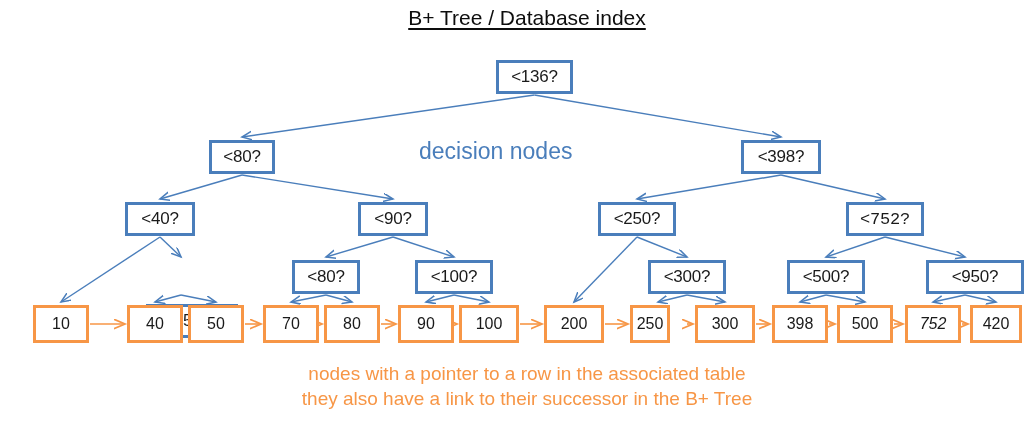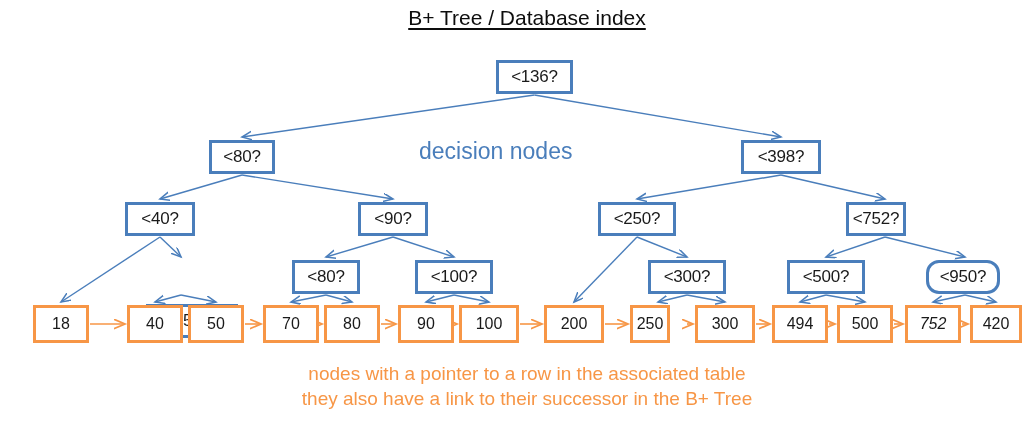--- a/index.html
+++ b/index.html
@@ -105,38 +105,38 @@
 
   <div class="decision-label">decision nodes</div>
 
   <div id="nodes">
       <div class="dnode" style="left: 481px; top: 60px; width: 77px; height: 34px;">&lt;136?</div>
       <div class="dnode" style="left: 194px; top: 140px; width: 66px; height: 34px;">&lt;80?</div>
       <div class="dnode" style="left: 726px; top: 140px; width: 80px; height: 34px;">&lt;398?</div>
       <div class="dnode" style="left: 110px; top: 202px; width: 70px; height: 34px;">&lt;40?</div>
       <div class="dnode" style="left: 343px; top: 202px; width: 70px; height: 34px;">&lt;90?</div>
       <div class="dnode" style="left: 583px; top: 202px; width: 78px; height: 34px;">&lt;250?</div>
-      <div class="dnode" style="left: 831px; top: 202px; width: 60px; height: 34px;">&lt;752?</div>
+      <div class="dnode" style="left: 831px; top: 202px; width: 78px; height: 34px; font-family: Liberation Mono, monospace;">&lt;752?</div>
       <div class="dnode" style="left: 131px; top: 260px; width: 92px; height: 34px; margin-top: 44px;">&lt;50?</div>
       <div class="dnode" style="left: 277px; top: 260px; width: 68px; height: 34px;">&lt;80?</div>
       <div class="dnode" style="left: 400px; top: 260px; width: 78px; height: 34px;">&lt;100?</div>
       <div class="dnode" style="left: 633px; top: 260px; width: 78px; height: 34px;">&lt;300?</div>
       <div class="dnode" style="left: 772px; top: 260px; width: 78px; height: 34px;">&lt;500?</div>
-      <div class="dnode" style="left: 911px; top: 260px; width: 74px; height: 34px; border-radius: 13px;">&lt;950?</div>
-      <div class="leaf" style="left: 18px; top: 305px; width: 56px; height: 38px;">18</div>
+      <div class="dnode" style="left: 911px; top: 260px; width: 98px; height: 34px;">&lt;950?</div>
+      <div class="leaf" style="left: 18px; top: 305px; width: 56px; height: 38px;">10</div>
       <div class="leaf" style="left: 112px; top: 305px; width: 56px; height: 38px;">40</div>
       <div class="leaf" style="left: 173px; top: 305px; width: 56px; height: 38px;">50</div>
       <div class="leaf" style="left: 248px; top: 305px; width: 56px; height: 38px;">70</div>
       <div class="leaf" style="left: 309px; top: 305px; width: 56px; height: 38px;">80</div>
       <div class="leaf" style="left: 383px; top: 305px; width: 56px; height: 38px;">90</div>
       <div class="leaf" style="left: 444px; top: 305px; width: 60px; height: 38px;">100</div>
       <div class="leaf" style="left: 529px; top: 305px; width: 60px; height: 38px;">200</div>
       <div class="leaf" style="left: 615px; top: 305px; width: 40px; height: 38px;">250</div>
       <div class="leaf" style="left: 680px; top: 305px; width: 60px; height: 38px;">300</div>
-      <div class="leaf" style="left: 757px; top: 305px; width: 56px; height: 38px;">494</div>
+      <div class="leaf" style="left: 757px; top: 305px; width: 56px; height: 38px;">398</div>
       <div class="leaf" style="left: 822px; top: 305px; width: 56px; height: 38px;">500</div>
       <div class="leaf" style="left: 890px; top: 305px; width: 56px; height: 38px; font-style: italic;">752</div>
       <div class="leaf" style="left: 955px; top: 305px; width: 52px; height: 38px;">420</div>
     </div>
 
   <div class="caption">
     <div>nodes with a pointer to a row in the associated table</div>
     <div>they also have a link to their successor in the B+ Tree</div>
   </div>
 

